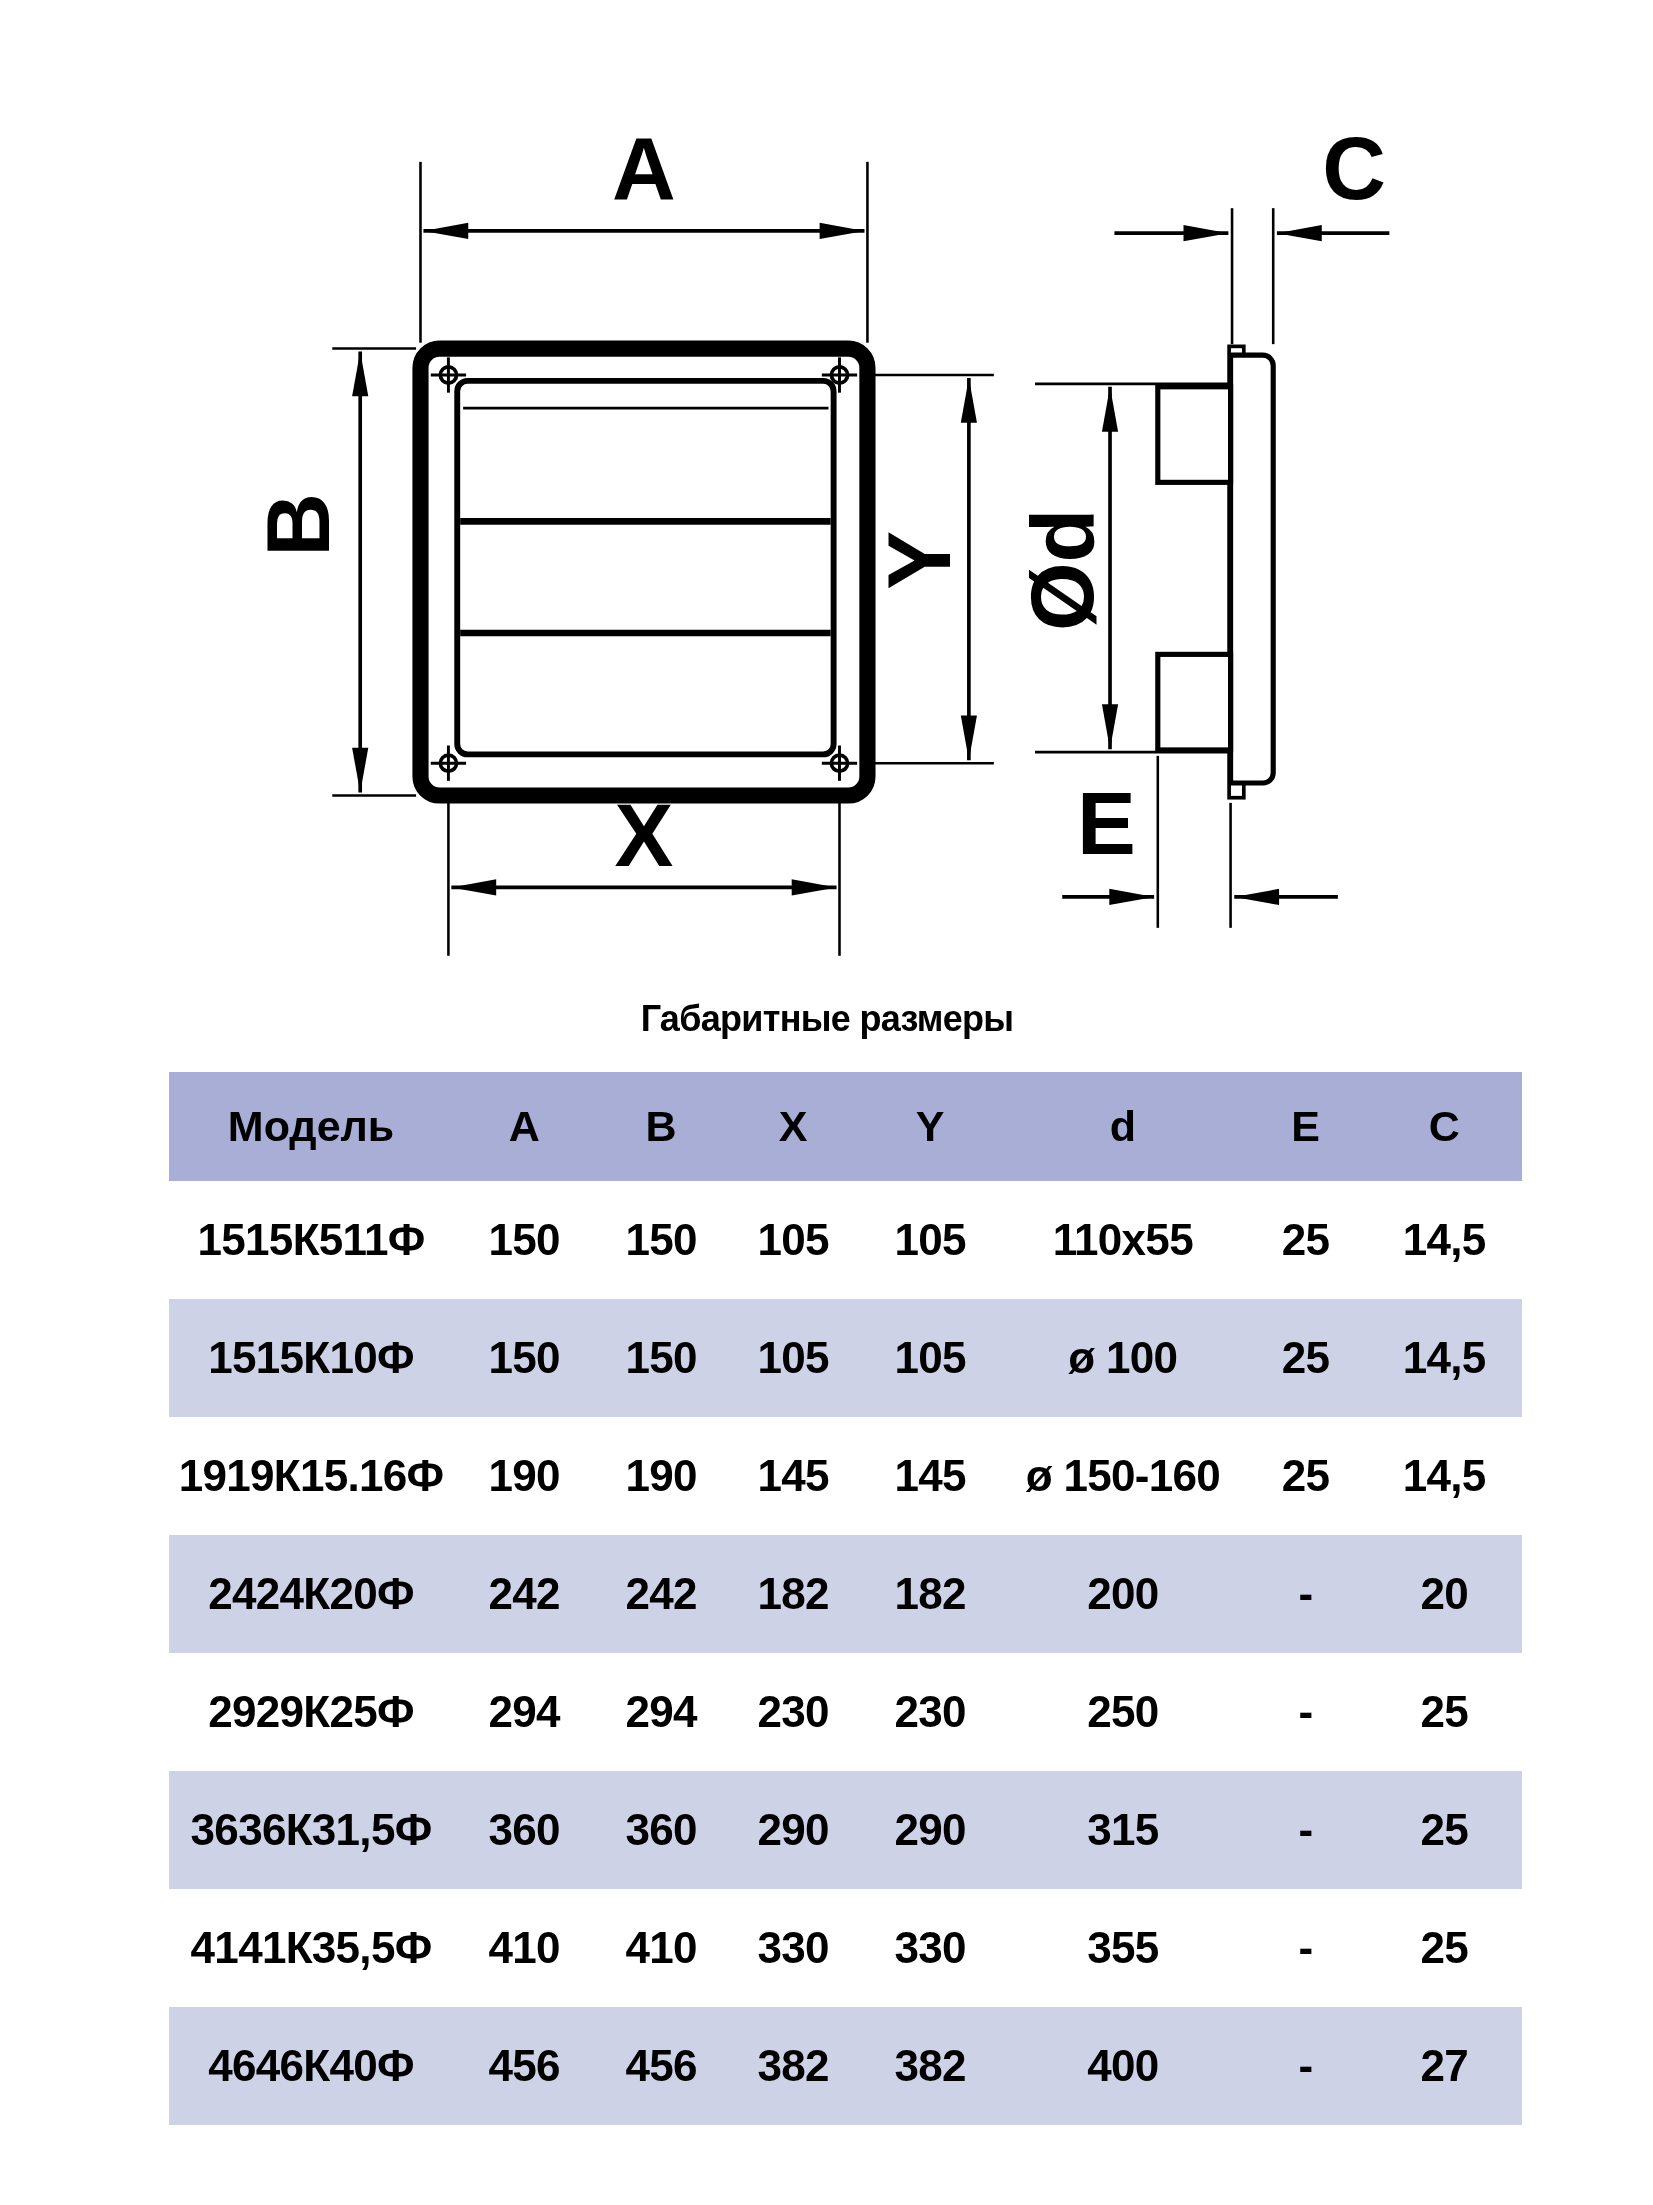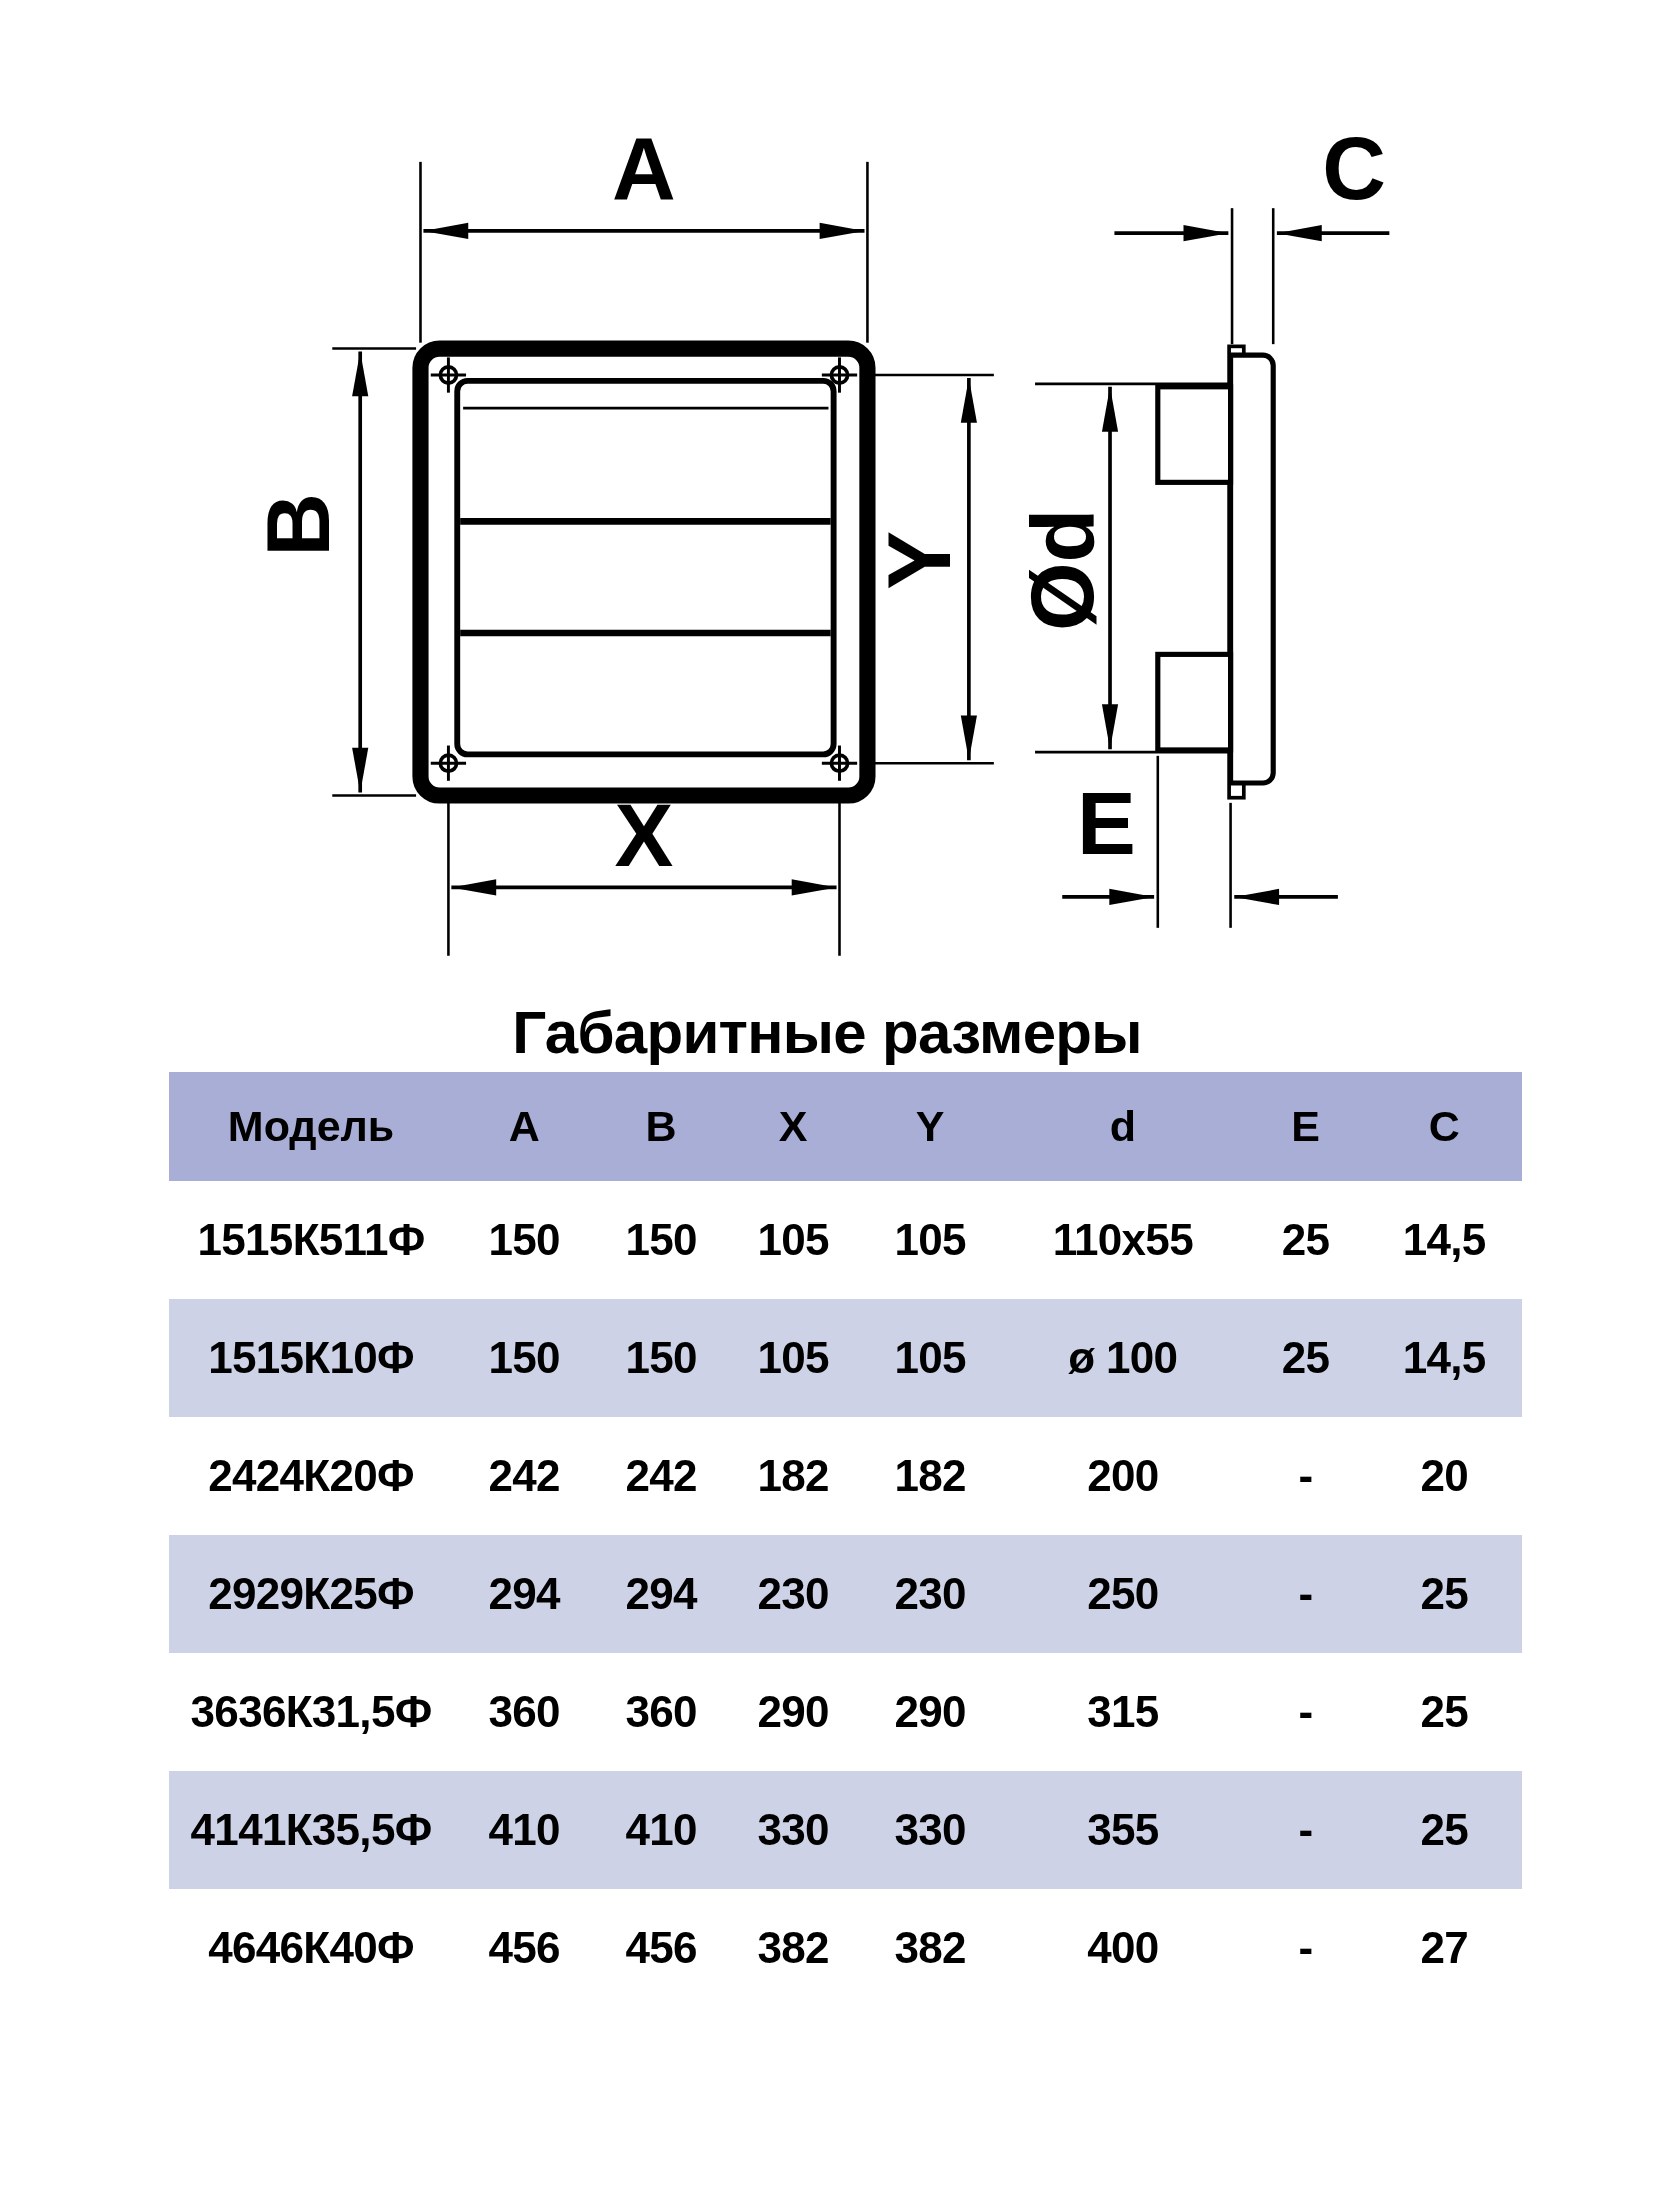--- a/index.html
+++ b/index.html
@@ -15,21 +15,21 @@
   #drawing text{
     font-family:"Liberation Sans", sans-serif;
     font-weight:bold;
     fill:#000;
   }
   .dim-label{font-size:120px;}
   #page-title{
     position:absolute;
     left:0;top:998px;width:1654px;
     text-align:center;
-    font-size:60px;
+    font-size:36px;
     font-weight:bold;
     letter-spacing:-0.7px;
   }
   #size-table{
     position:absolute;
     left:169px;top:1072px;
     width:1353px;
     border-collapse:collapse;
     table-layout:fixed;
   }
@@ -184,20 +184,30 @@
       <td>1515К10Ф</td>
       <td>150</td>
       <td>150</td>
       <td>105</td>
       <td>105</td>
       <td>ø 100</td>
       <td>25</td>
       <td>14,5</td>
     </tr>
     <tr>
+      <td>1919К15.16Ф</td>
+      <td>190</td>
+      <td>190</td>
+      <td>145</td>
+      <td>145</td>
+      <td>ø 150-160</td>
+      <td>25</td>
+      <td>14,5</td>
+    </tr>
+    <tr>
       <td>2424К20Ф</td>
       <td>242</td>
       <td>242</td>
       <td>182</td>
       <td>182</td>
       <td>200</td>
       <td>-</td>
       <td>20</td>
     </tr>
     <tr>

